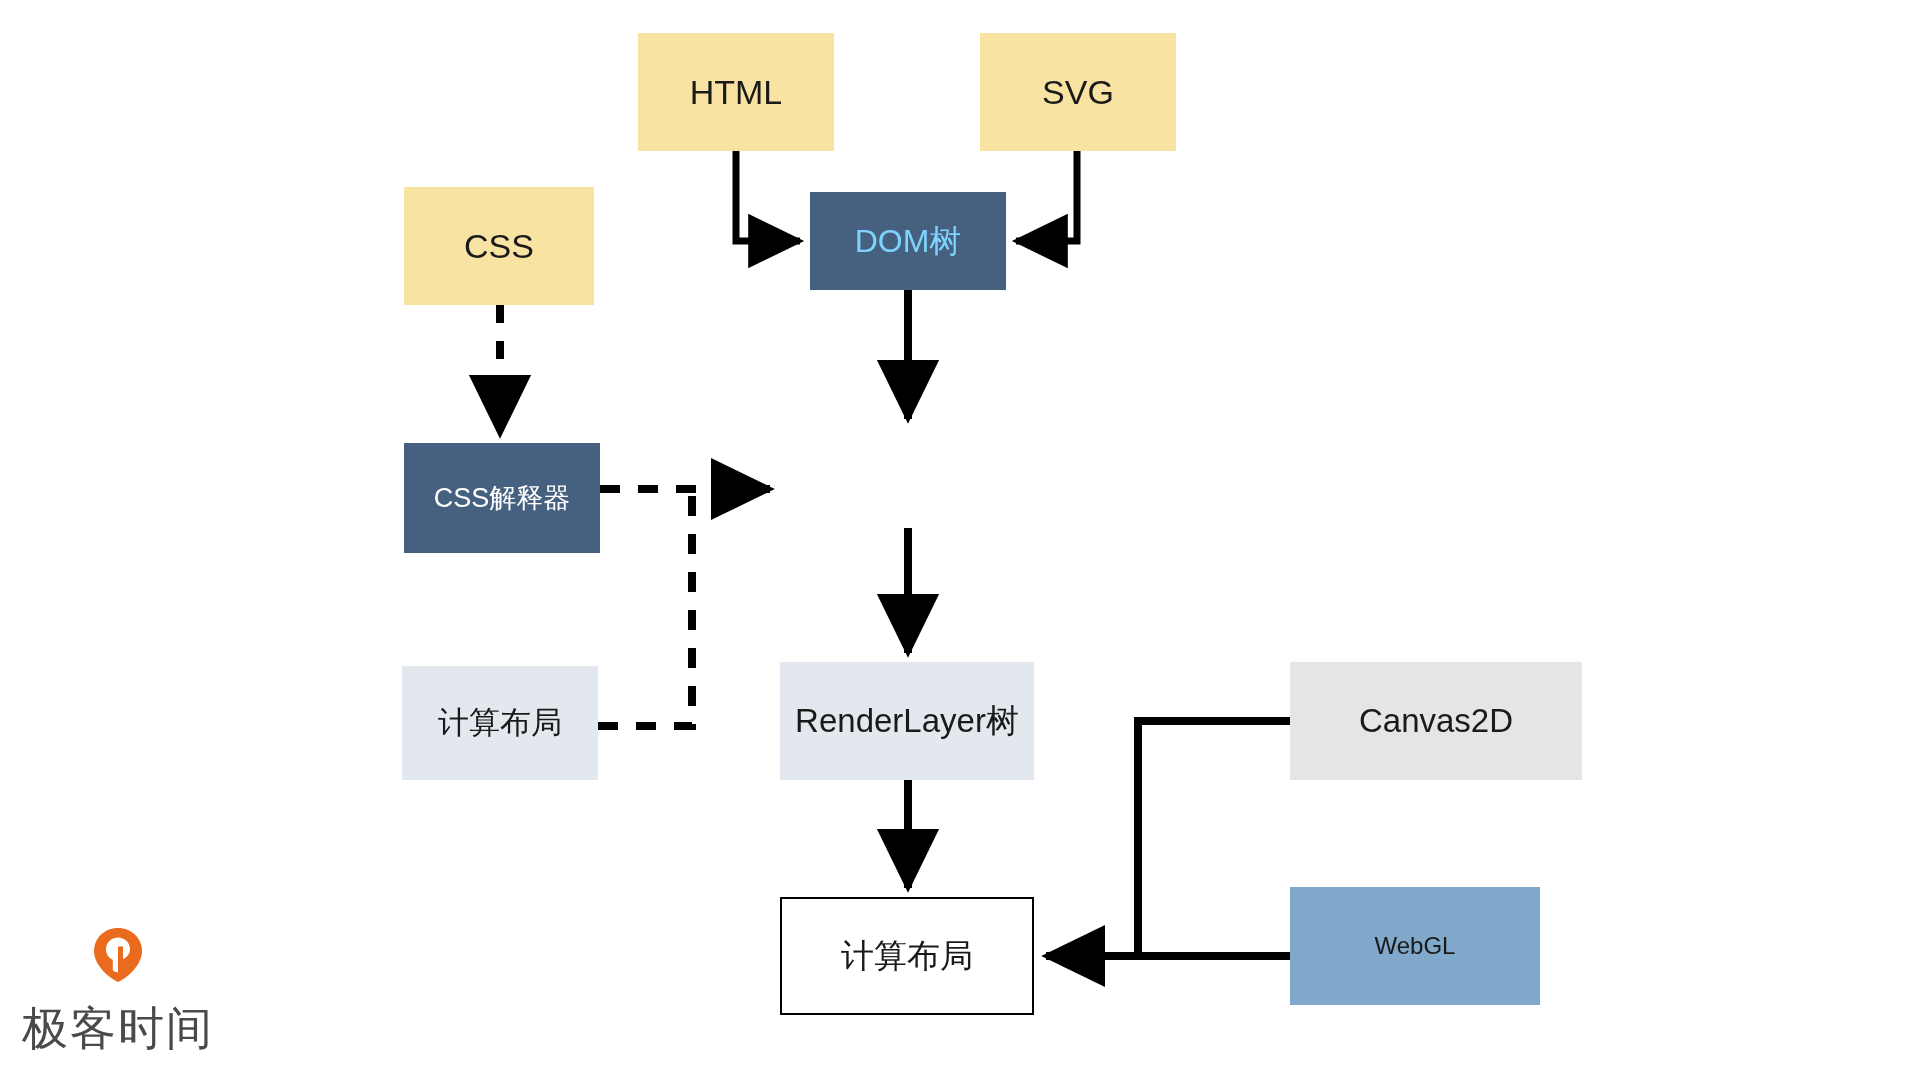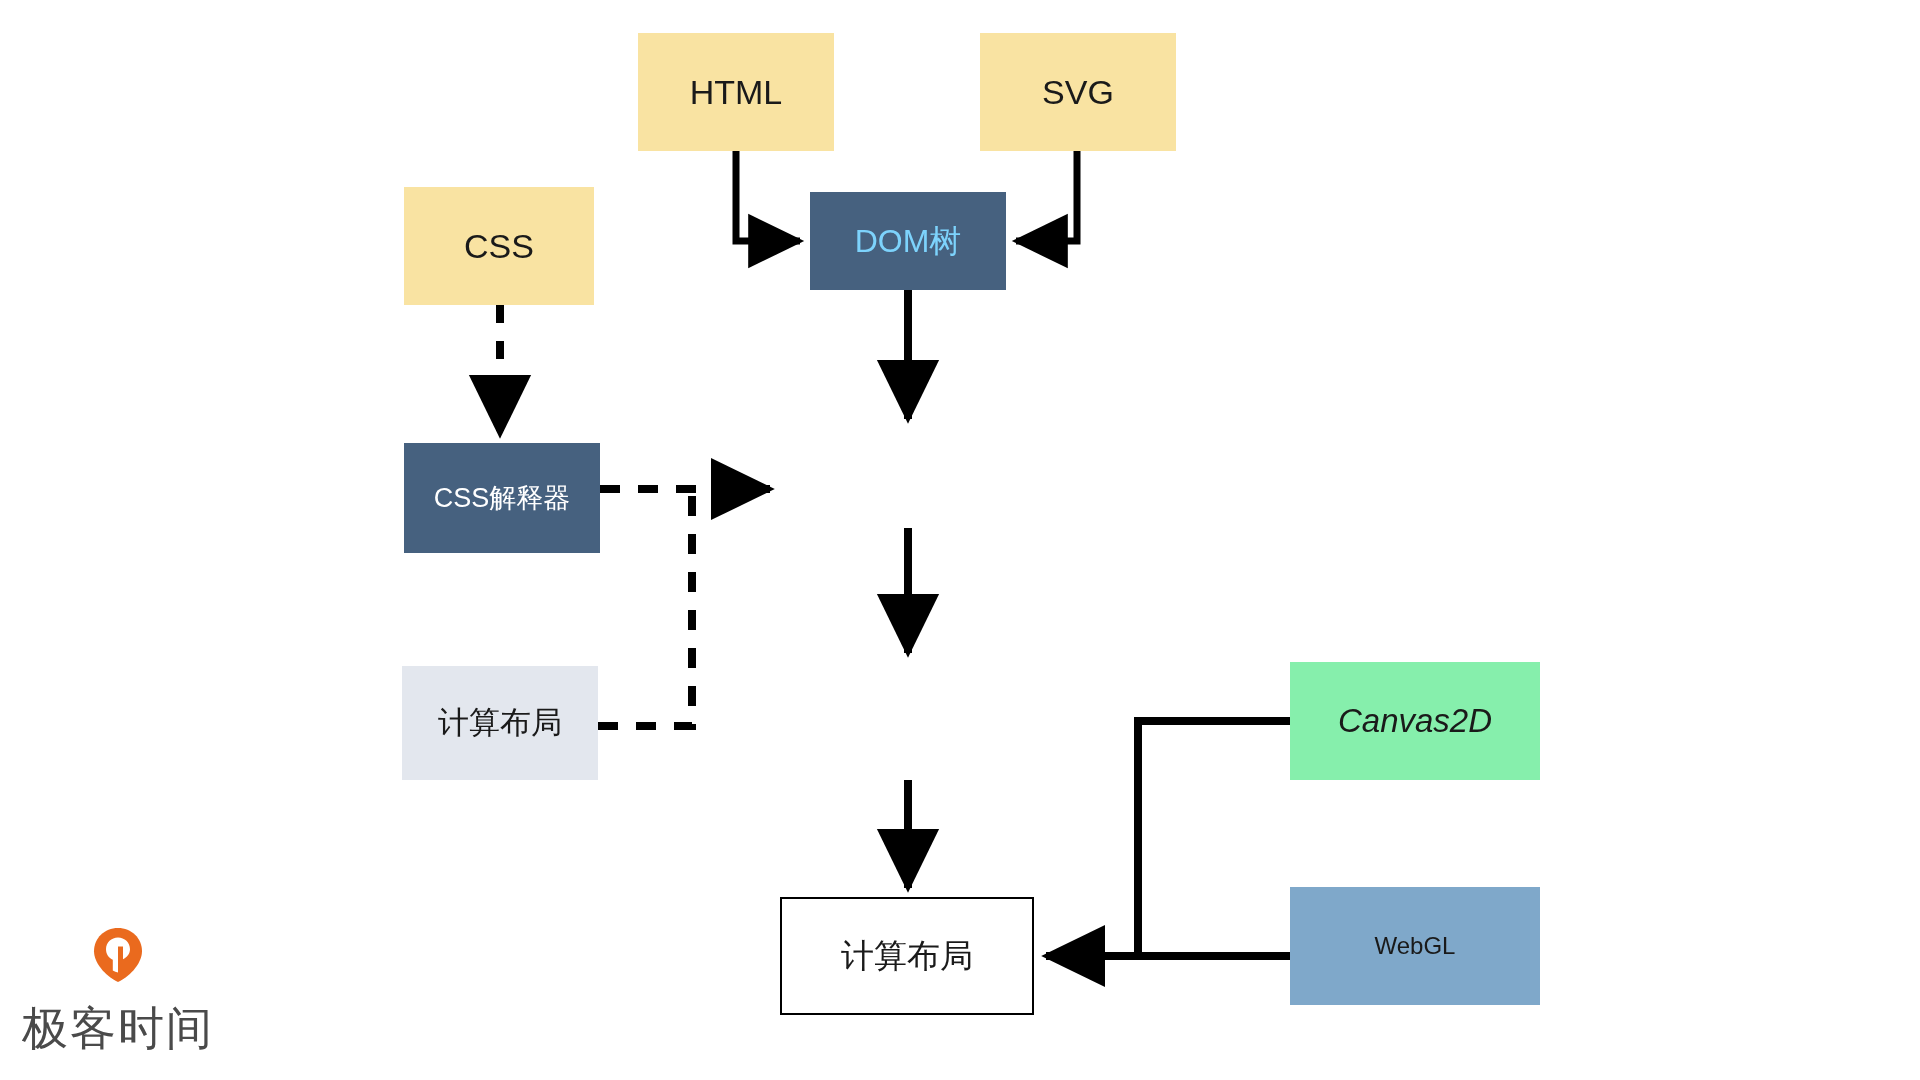--- a/index.html
+++ b/index.html
@@ -32,21 +32,21 @@
     white-space: nowrap;
   }
   .n-html   { left: 638px;  top: 33px;  width: 196px; height: 118px; background: #f9e3a2; color: #1a1a1a; font-size: 34px; }
   .n-svg    { left: 980px;  top: 33px;  width: 196px; height: 118px; background: #f9e3a2; color: #1a1a1a; font-size: 34px; }
   .n-css    { left: 404px;  top: 187px; width: 190px; height: 118px; background: #f9e3a2; color: #1a1a1a; font-size: 34px; }
   .n-dom    { left: 810px;  top: 192px; width: 196px; height: 98px;  background: #46617f; color: #7dd3fc; font-size: 32px; }
   .n-cssp   { left: 404px;  top: 443px; width: 196px; height: 110px; background: #46617f; color: #ffffff; font-size: 27px; }
   .n-ro     { left: 780px;  top: 428px; width: 254px; height: 100px; background: #e6e9ef; color: #1a1a1a; font-size: 34px; }
   .n-layout { left: 402px;  top: 666px; width: 196px; height: 114px; background: #e3e7ee; color: #1a1a1a; font-size: 31px; }
   .n-rl     { left: 780px;  top: 662px; width: 254px; height: 118px; background: #e3e7ee; color: #1a1a1a; font-size: 33px; }
-  .n-canvas { left: 1290px; top: 662px; width: 250px; height: 118px; background: #86efac; color: #1a1a1a; font-size: 33px; font-style: italic; }
+  .n-canvas { left: 1290px; top: 662px; width: 292px; height: 118px; background: #e5e5e5; color: #1a1a1a; font-size: 33px; }
   .n-webgl  { left: 1290px; top: 887px; width: 250px; height: 118px; background: #7fa8ca; color: #1a1a1a; font-size: 24px; }
   .n-paint  { left: 780px;  top: 897px; width: 254px; height: 118px; background: #ffffff; color: #1a1a1a; font-size: 33px; border: 2px solid #000000; }
 
   #logo {
     position: absolute;
     left: 22px;
     bottom: 20px;
     display: flex;
     align-items: center;
     gap: 14px;
@@ -128,20 +128,23 @@
 
   <div class="node n-cssp">
     <span>CSS解释器</span>
   </div>
 
 
   <div class="node n-layout">
     <span>计算布局</span>
   </div>
 
+  <div class="node n-rl">
+    <span>RenderLayer树</span>
+  </div>
 
   <div class="node n-canvas">
     <span>Canvas2D</span>
   </div>
 
   <div class="node n-webgl">
     <span>WebGL</span>
   </div>
 
   <div class="node n-paint">

